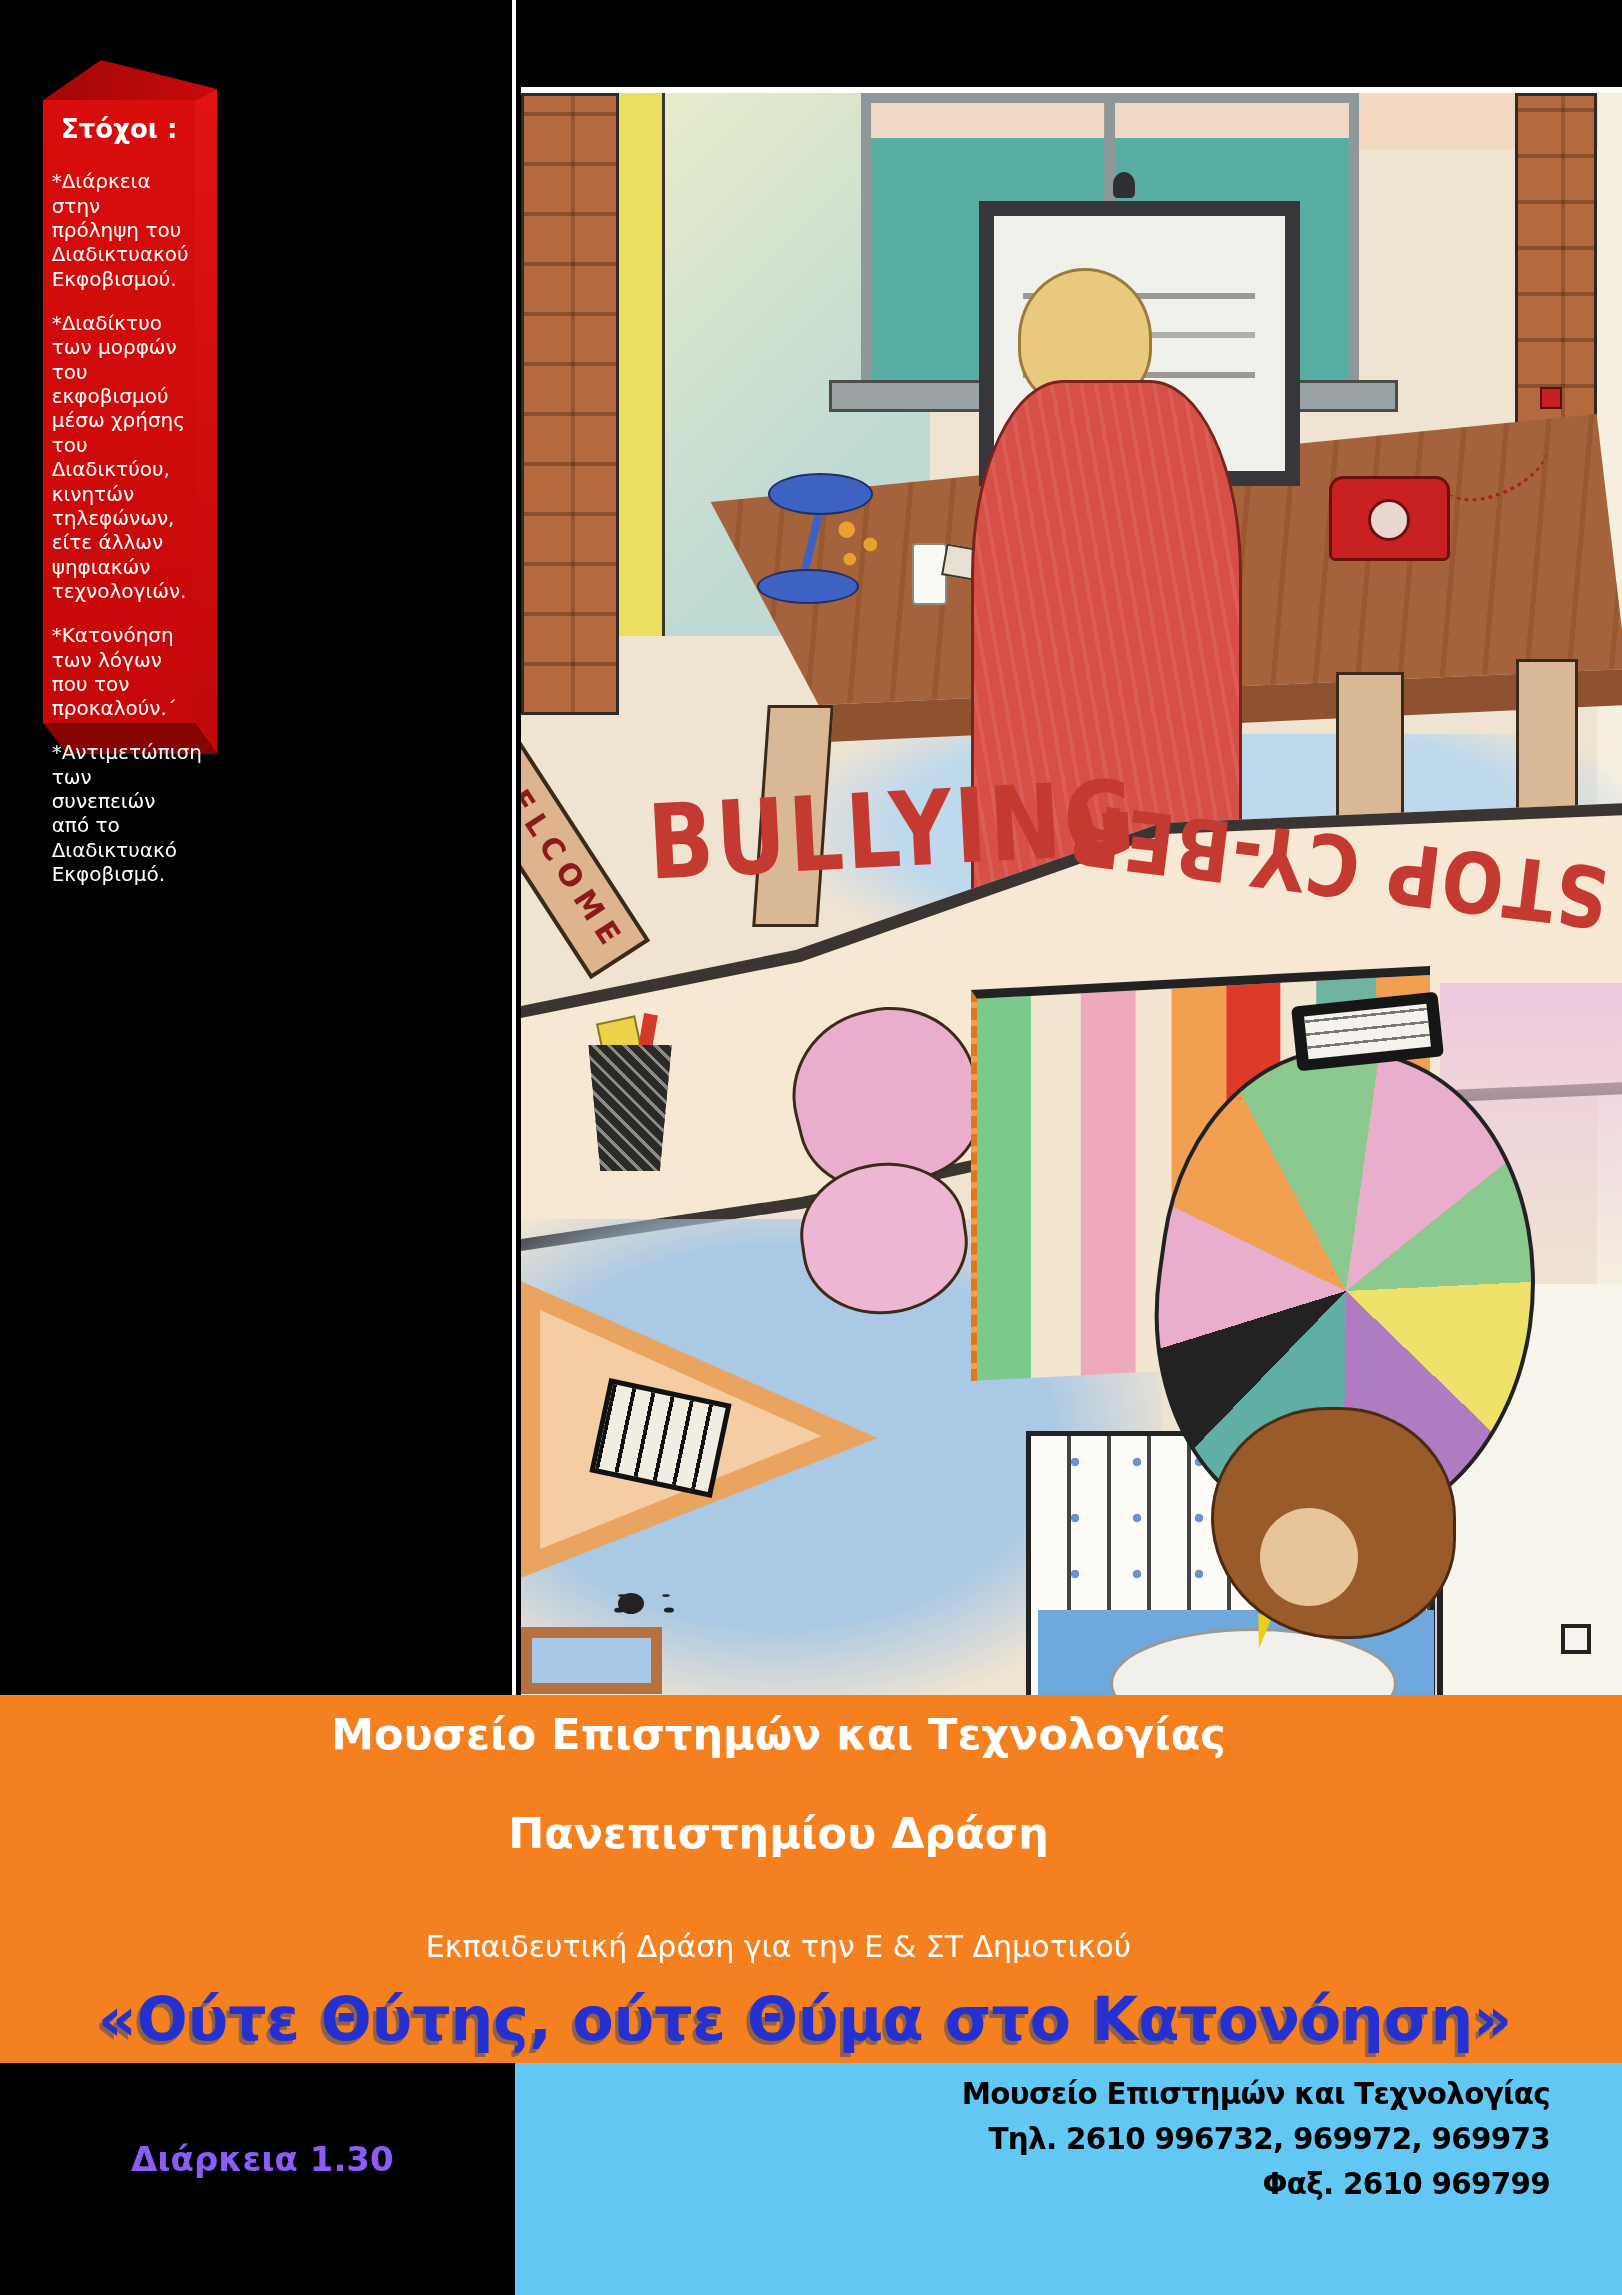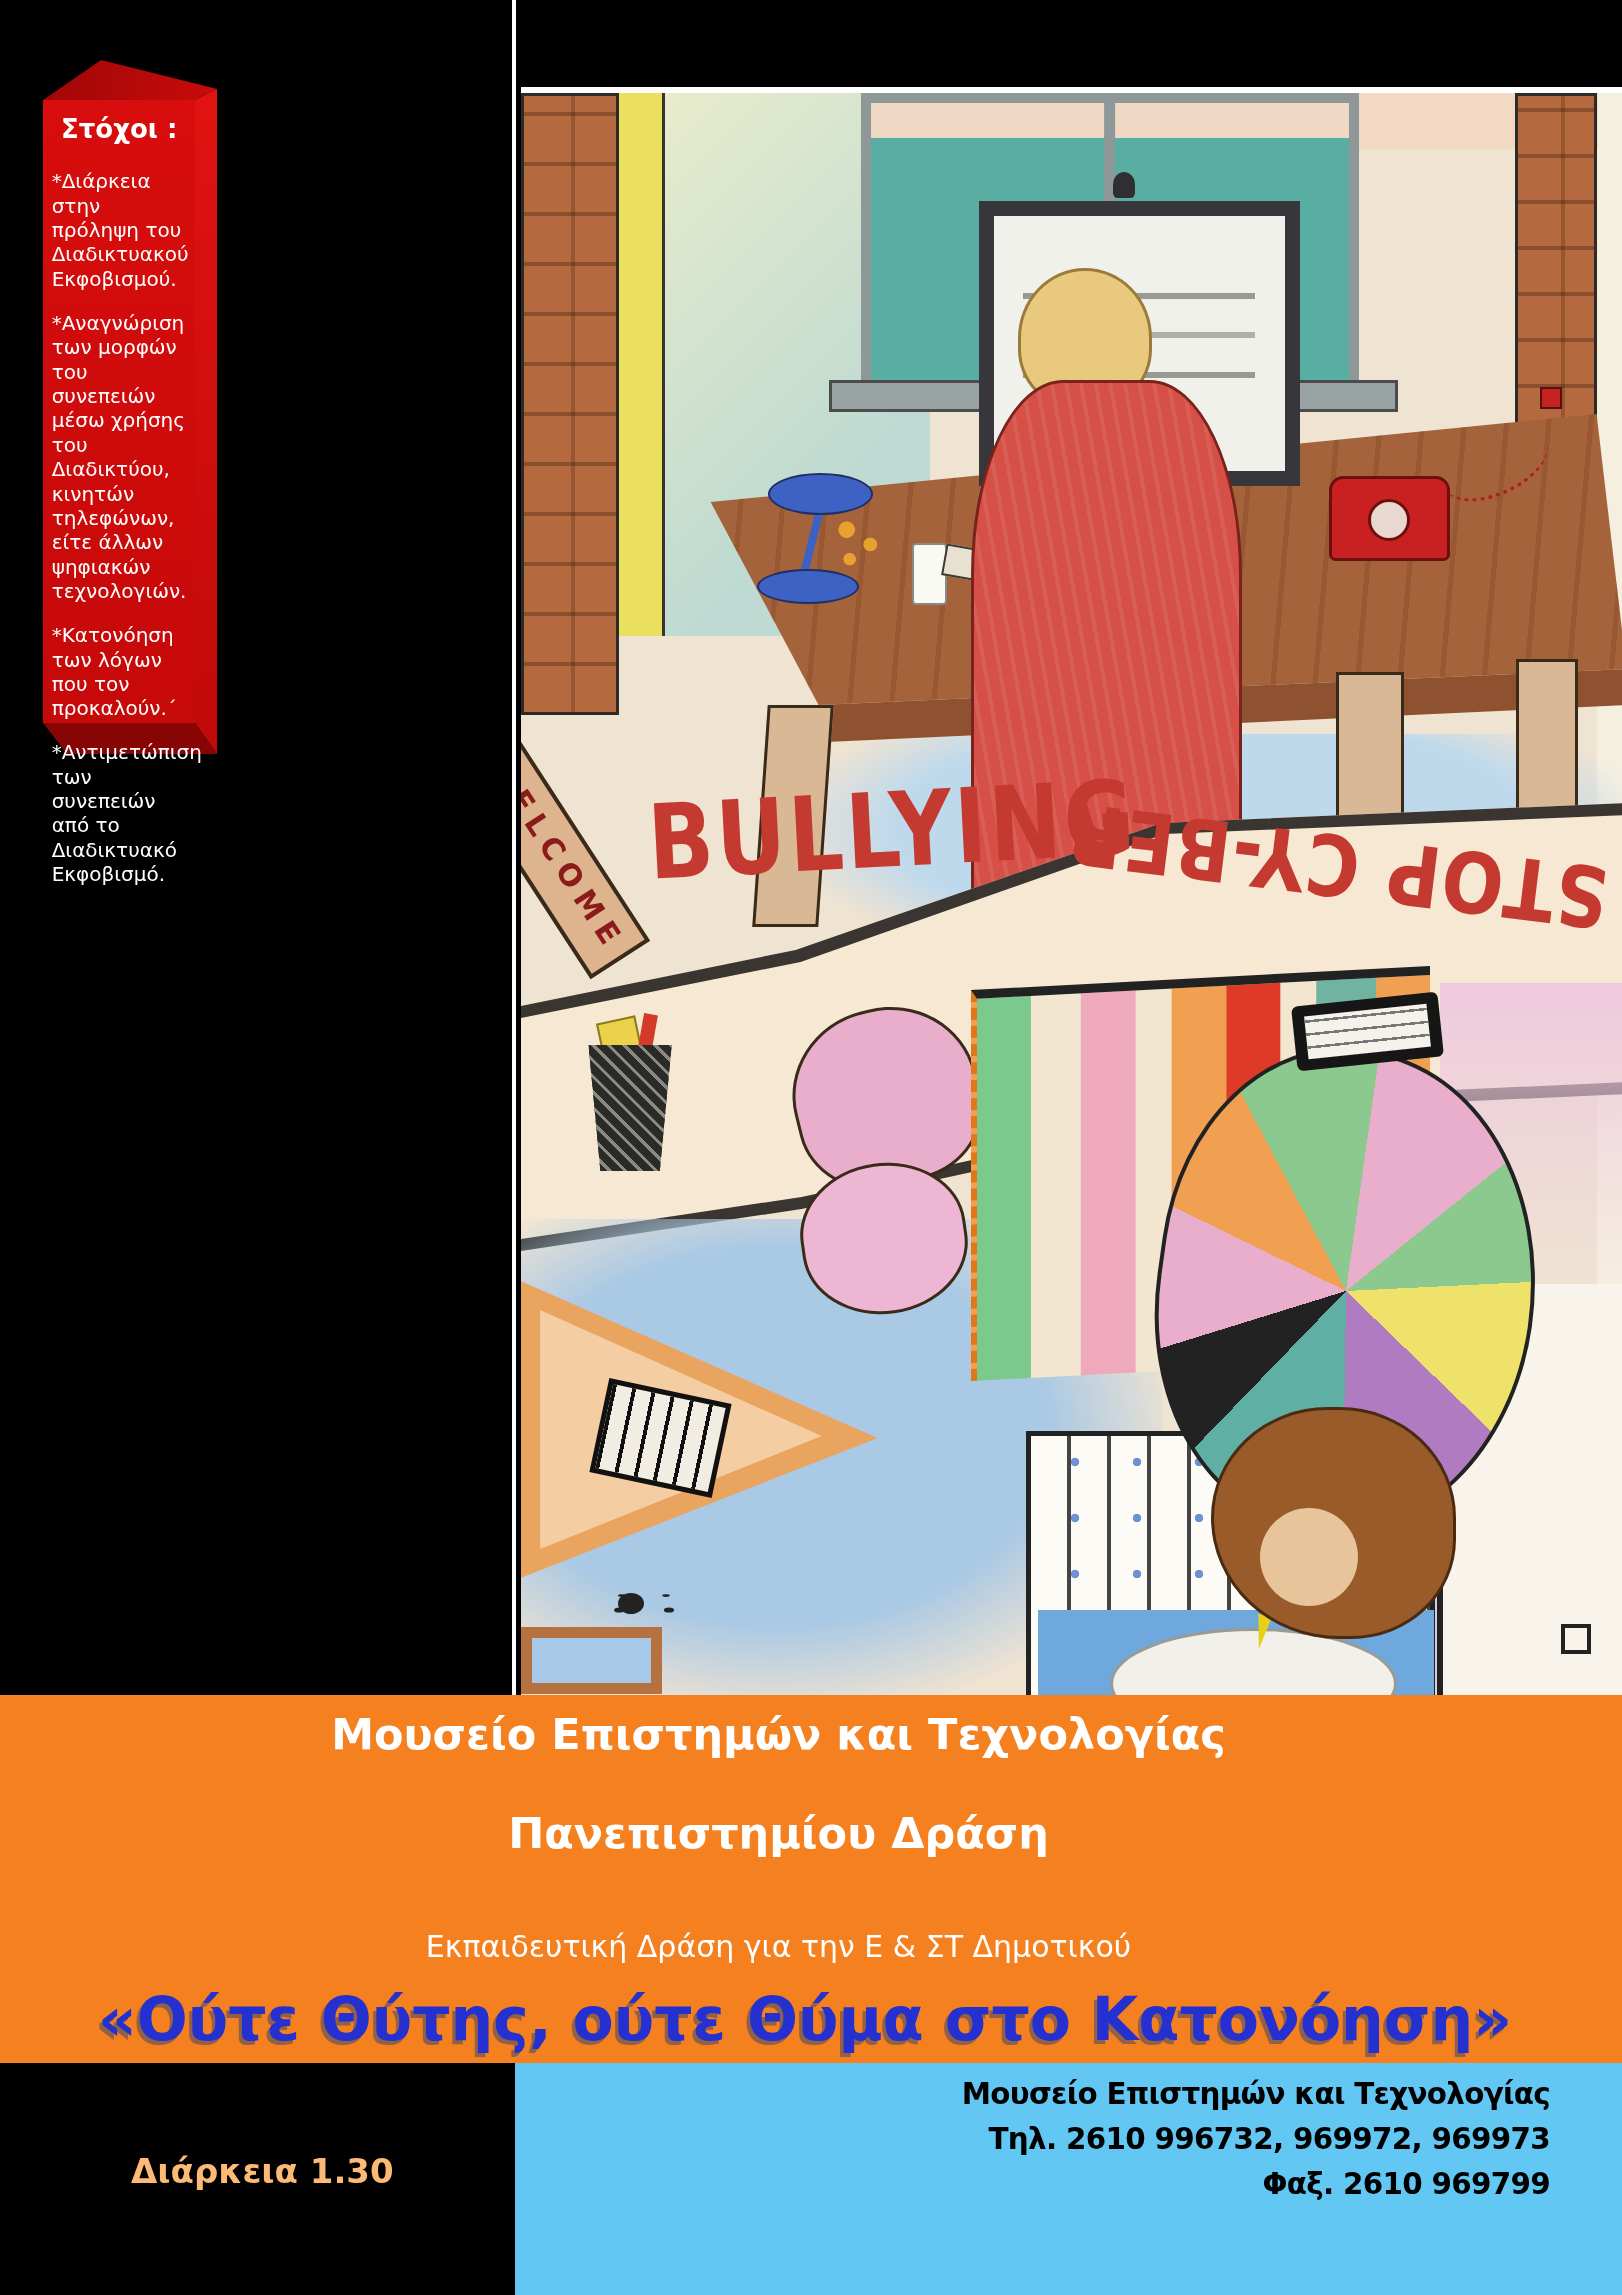--- a/index.html
+++ b/index.html
@@ -151,40 +151,40 @@
   
   #banner{left:0;top:1695px;width:1623px;height:368px;background:#f58020;text-align:center;color:#fff;}
   #banner .l1{left:0;top:14.4px;width:1557px;font-size:43px;font-weight:bold;}
   #banner .l2{left:0;top:113px;width:1557px;font-size:43px;font-weight:bold;}
   #banner .l3{left:0;top:234px;width:1557px;font-size:30px;}
   #banner .l4{left:0;top:289px;width:1610px;font-size:60px;font-weight:bold;color:#2430cf;
       text-shadow:-3.3px 3.9px 0 rgba(110,85,85,.75);}
 
   
   #bottom-left{left:0;top:2063px;width:515px;height:233px;background:#000;}
-  #duration{left:131px;top:88px;font-size:34px;font-weight:bold;color:#fdba74;}
+  #duration{left:131px;top:76px;font-size:34px;font-weight:bold;color:#8b5cf6;}
   #contact{left:515px;top:2063px;width:1108px;height:233px;background:#63c7f3;color:#000;
       text-align:right;padding-right:73px;box-sizing:border-box;font-weight:bold;letter-spacing:-0.7px;}
   #contact div{position:relative;font-size:29.4px;line-height:45px;}
   #contact .c1{margin-top:9.2px;}
 </style>
 </head>
 <body>
 
 <div id="page">
 
   <div id="red-box" class="abs">
     <div class="abs face-top"></div>
     <div class="abs face-right"></div>
     <div class="abs face-bottom"></div>
     <div class="abs face-front"></div>
     <div class="abs objectives">
       <h2>Στόχοι :</h2>
       <p>*Διάρκεια στην πρόληψη του Διαδικτυακού Εκφοβισμού.</p>
-      <p>*Αναγνώριση των μορφών του συνεπειών μέσω χρήσης του Διαδικτύου, κινητών τηλεφώνων, είτε άλλων ψηφιακών τεχνολογιών.</p>
+      <p>*Διαδίκτυο των μορφών του εκφοβισμού μέσω χρήσης του Διαδικτύου, κινητών τηλεφώνων, είτε άλλων ψηφιακών τεχνολογιών.</p>
       <p>*Κατονόηση των λόγων που τον προκαλούν.´</p>
       <p>*Αντιμετώπιση των συνεπειών από το Διαδικτυακό Εκφοβισμό.</p>
     </div>
   </div>
 
   <div id="artwork" class="abs">
     <div class="abs top-black"></div>
     <div class="abs top-white"></div>
     <div class="abs paper">
       <div class="abs right-strip"></div>

